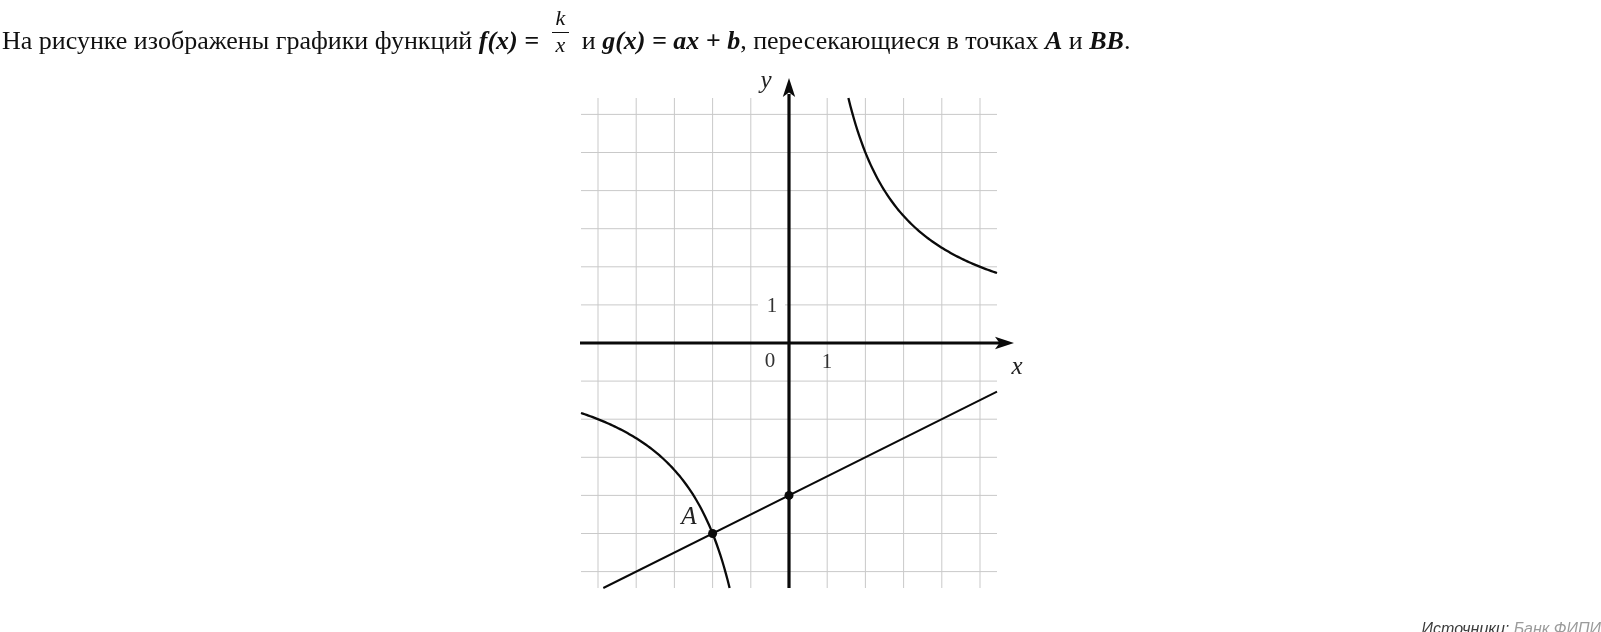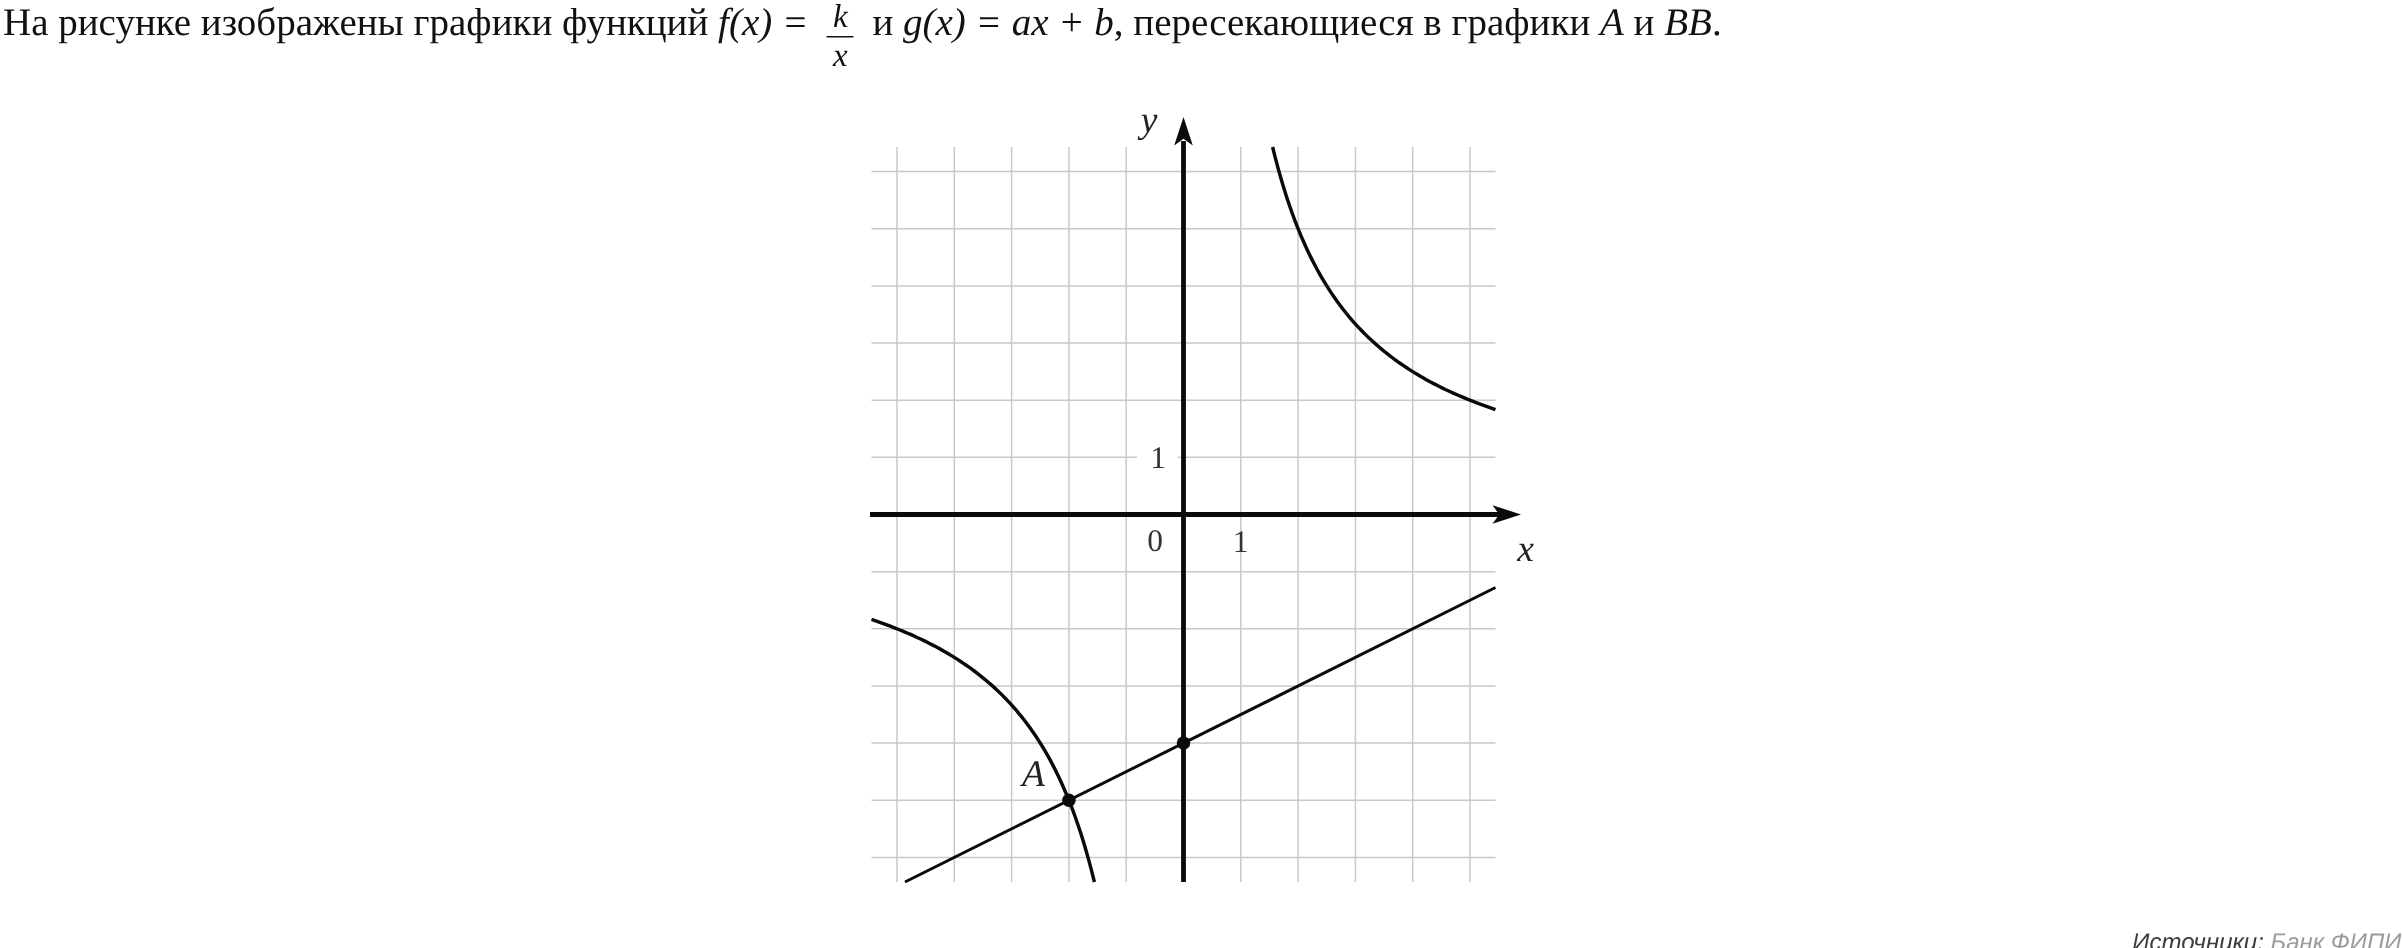--- a/index.html
+++ b/index.html
@@ -8,27 +8,27 @@
     position: relative;
     background: #ffffff;
     overflow: hidden;
     font-family: "Liberation Serif", serif;
   }
   .problem {
     position: absolute;
     left: 2px; top: 0;
     height: 56px;
     display: flex;
-    align-items: flex-start;
+    align-items: flex-end;
     font-size: 26px;
     color: #111111;
     white-space: pre;
   }
   .problem span { white-space: pre; }
-  .mi { font-style: italic; }
+  .mi { font-style: italic; font-weight: bold; }
   .frac {
     display: inline-flex;
     flex-direction: column;
     align-items: center;
     vertical-align: middle;
     margin: 0 6px;
     font-style: italic;
     font-size: 22px;
     line-height: 1.02;
   }
@@ -59,21 +59,21 @@
     font-size: 16px;
     white-space: pre;
   }
   .source .prefix { color: #3c3c3c; }
   .source .name { color: #9b9b9b; }
 </style>
 </head>
 <body>
 
 <div class="problem">
-  <span>На рисунке изображены графики функций </span><span class="mi">f(x) = </span><span class="frac"><span class="num">k</span><span class="den">x</span></span><span> и </span><span class="mi">g(x) = ax + b</span><span>, пересекающиеся в графики </span><span class="mi">A</span><span> и </span><span class="mi">B</span><span class="mi">B</span><span>.</span>
+  <span>На рисунке изображены графики функций </span><span class="mi">f(x) = </span><span class="frac"><span class="num">k</span><span class="den">x</span></span><span> и </span><span class="mi">g(x) = ax + b</span><span>, пересекающиеся в точках </span><span class="mi">A</span><span> и </span><span class="mi">B</span><span class="mi">B</span><span>.</span>
 </div>
 
 <div class="graph-wrap">
   <svg width="500" height="545" viewBox="540 60 500 545">
     <g id="grid-layer">
         <line x1="598" y1="98" x2="598" y2="588" stroke="#c9c9c9" stroke-width="1"></line>
         <line x1="636.2" y1="98" x2="636.2" y2="588" stroke="#c9c9c9" stroke-width="1"></line>
         <line x1="674.4" y1="98" x2="674.4" y2="588" stroke="#c9c9c9" stroke-width="1"></line>
         <line x1="712.6" y1="98" x2="712.6" y2="588" stroke="#c9c9c9" stroke-width="1"></line>
         <line x1="750.8" y1="98" x2="750.8" y2="588" stroke="#c9c9c9" stroke-width="1"></line>

